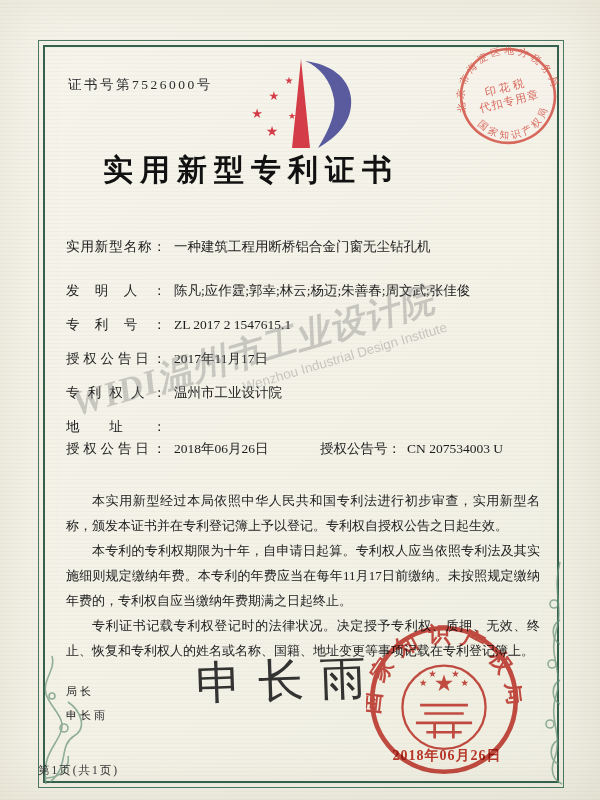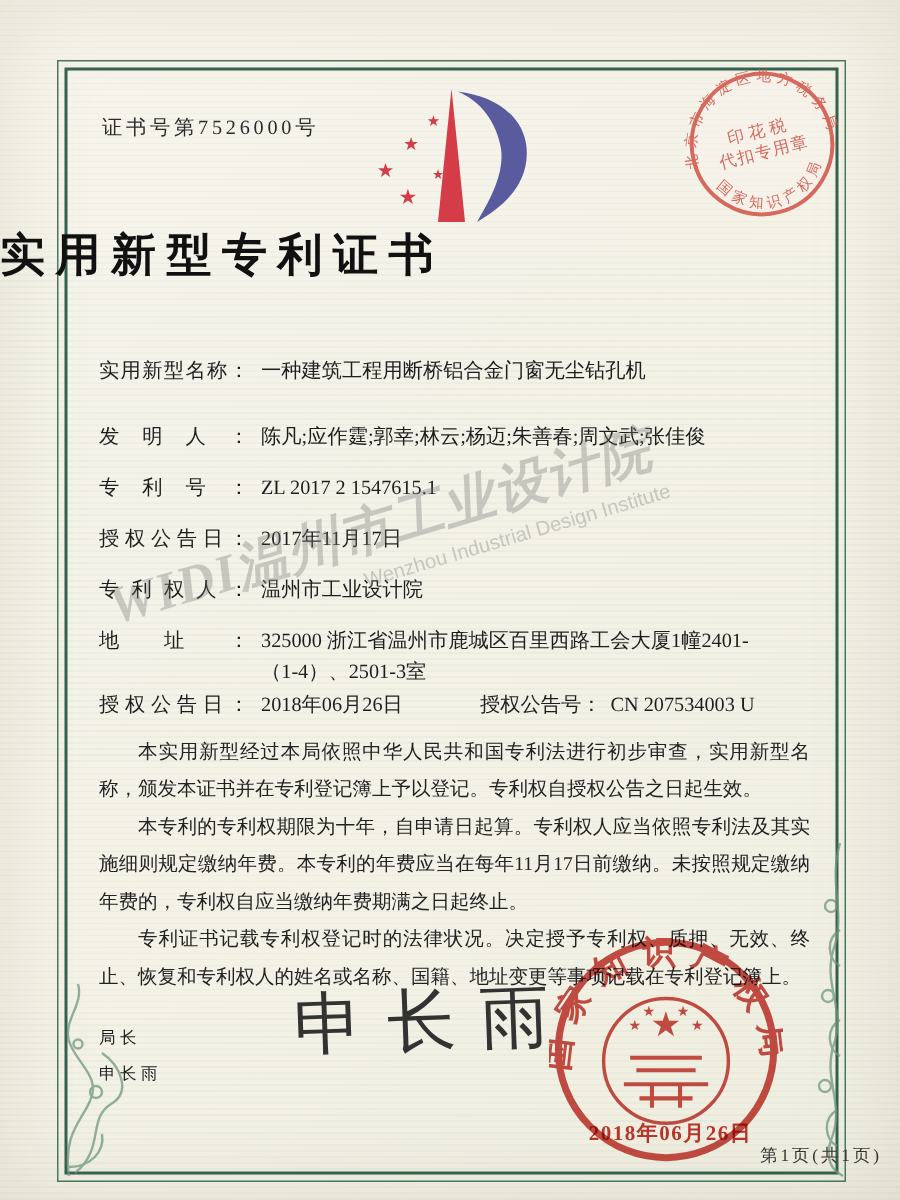--- a/index.html
+++ b/index.html
@@ -26,21 +26,21 @@
   }
   
   .cert-number{
     position:absolute;left:68px;top:76px;
     font-size:13.5px;letter-spacing:2.5px;color:#2a2a2a;
   }
   .logo{position:absolute;left:243px;top:55px;}
   .tax-stamp{position:absolute;left:452px;top:40px;transform:rotate(-14deg);opacity:.88;}
   .title{
     position:absolute;left:0;top:150px;width:502px;
-    font-size:30px;font-weight:bold;
+    text-align:center;font-size:30px;font-weight:bold;
     letter-spacing:7px;color:#111;
   }
   
   .fields{position:absolute;left:66px;top:236px;width:474px;font-size:13.5px;color:#1d1d1d;}
   .frow{display:flex;line-height:21px;margin-bottom:13px;}
   .frow.first{margin-bottom:23px;align-items:flex-end;}
   .frow.addr{margin-bottom:1px;}
   .flabel{
     display:inline-block;width:100px;flex:0 0 100px;
     text-align:justify;text-align-last:justify;letter-spacing:0;
@@ -75,21 +75,21 @@
     transform:rotate(-2deg);white-space:nowrap;
     font-weight:500;opacity:.92;
   }
   .big-seal{position:absolute;left:366px;top:622px;mix-blend-mode:multiply;opacity:.92;}
   .seal-date{
     position:absolute;left:362px;top:747px;width:170px;text-align:center;
     font-size:14px;font-weight:bold;color:#c33a2e;letter-spacing:1px;
     mix-blend-mode:multiply;
   }
   .footer{
-    position:absolute;left:38px;top:763px;width:550px;text-align:right;
+    position:absolute;left:38px;top:763px;width:550px;text-align:left;
     font-size:11.5px;letter-spacing:2px;color:#333;
   }
   .flourish{position:absolute;opacity:.75;}
   .fl-bl{left:40px;top:636px;}
   .fl-br{left:524px;top:560px;}
 </style>
 </head>
 <body>
 
 <div class="page">
@@ -146,21 +146,20 @@
     <div class="frow">
       <span class="flabel">授权公告日：</span>
       <span class="fvalue">2017年11月17日</span>
     </div>
     <div class="frow">
       <span class="flabel">专利权人：</span>
       <span class="fvalue">温州市工业设计院</span>
     </div>
     <div class="frow addr">
       <span class="flabel">地址：</span>
-      <span class="fvalue"><span>325000 浙江省温州市鹿城区百里西路工会大厦1幢2401-</span><span class="l2">（1-4）、2501-3室</span></span>
     </div>
     <div class="frow">
       <span class="flabel">授权公告日：</span>
       <span class="fvalue" style="flex:0 0 120px;">2018年06月26日</span>
       <span class="grant-right"><span class="glabel">授权公告号：</span><span>CN 207534003 U</span></span>
     </div>
   </div>
 
   <div class="watermark">
     <div class="wm-cn">WIDI温州市工业设计院</div>

